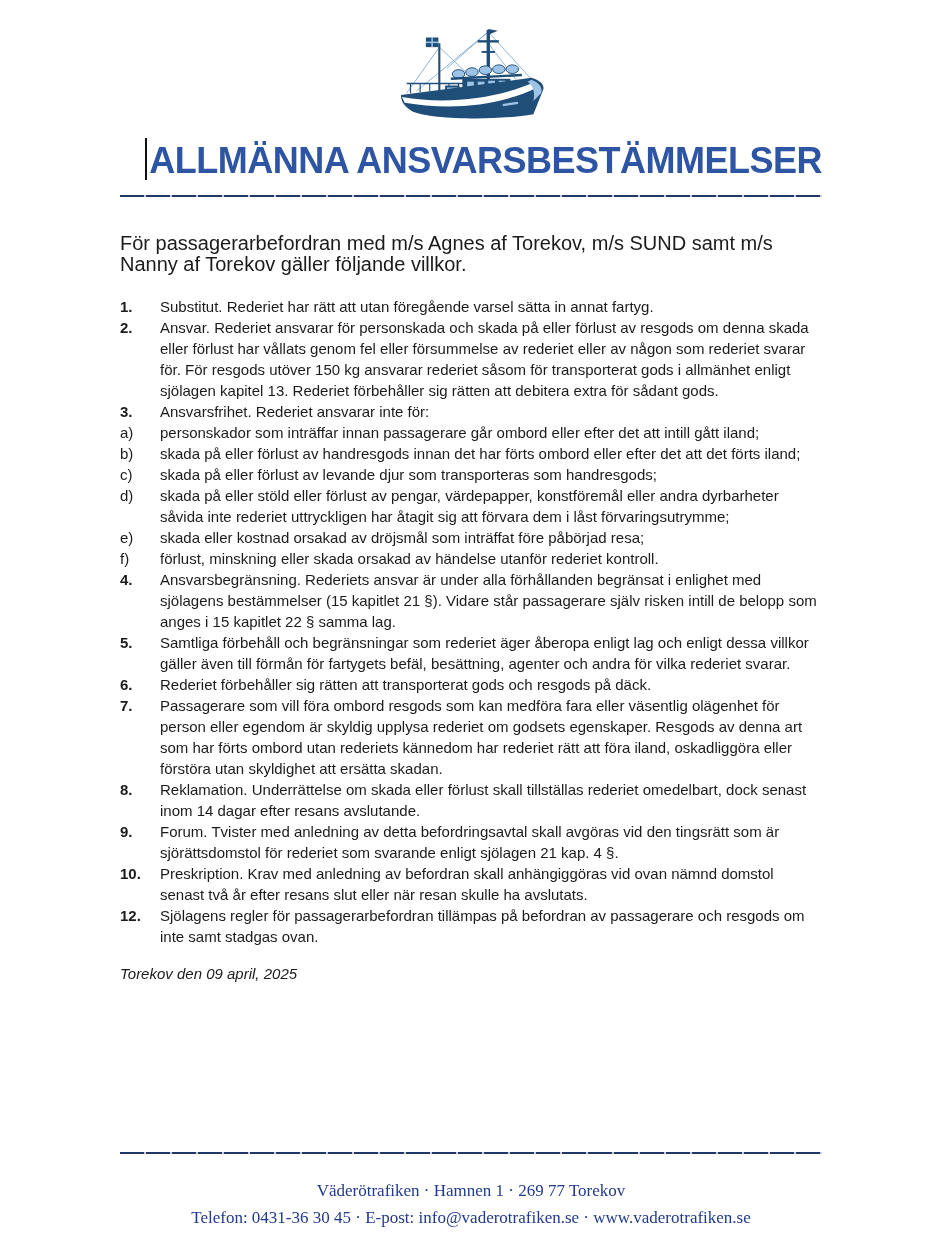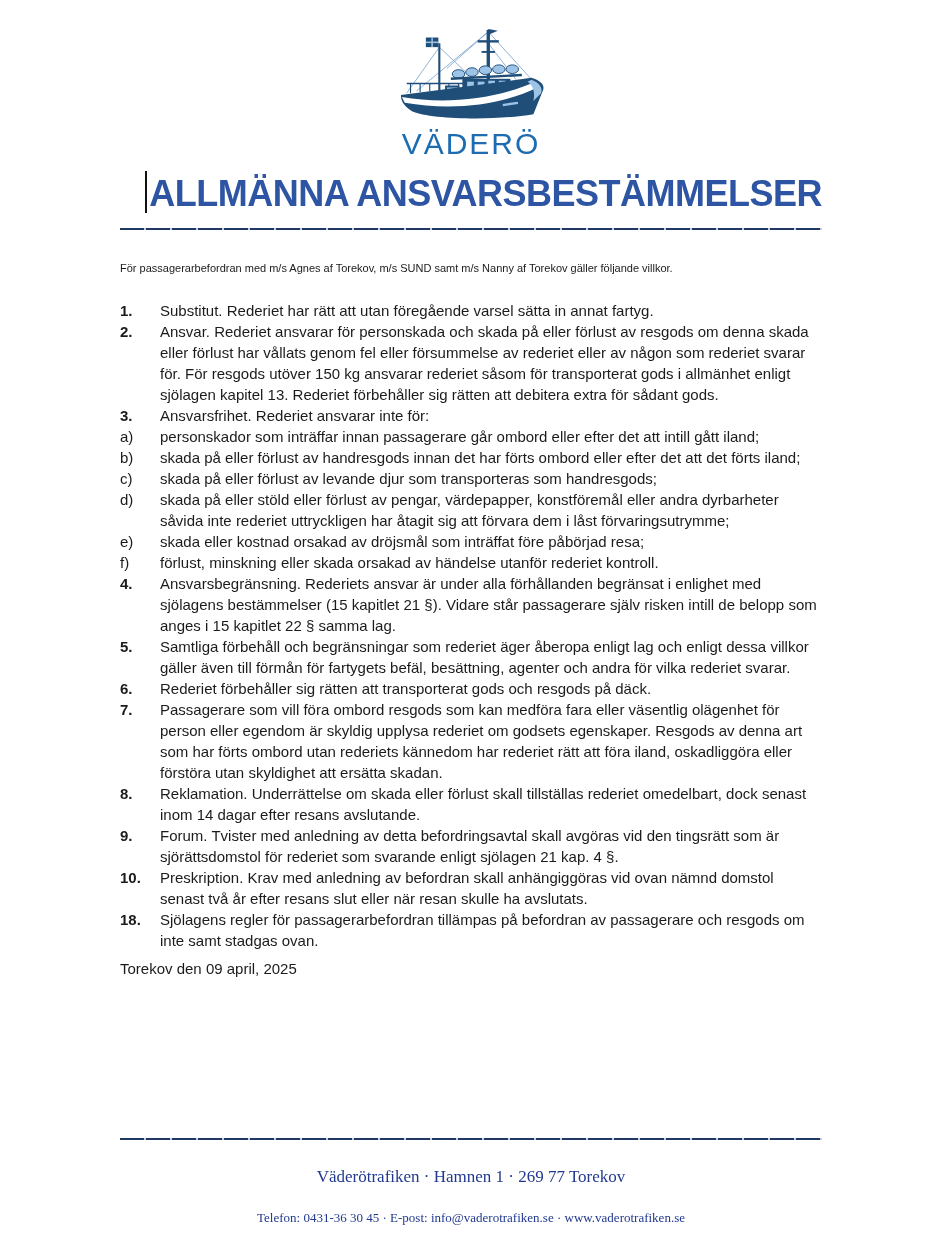--- a/index.html
+++ b/index.html
@@ -67,57 +67,58 @@
       to right,
       var(--rule-navy) 0px, var(--rule-navy) 24px,
       rgba(31,56,100,0.25) 24px, rgba(31,56,100,0.25) 26px
     );
     background-size: 100% 2px;
     background-repeat: no-repeat;
     background-position: left bottom;
   }
   
   .intro {
-    margin-top: 28px;
-    font-size: 11px;
+    margin-top: 36px;
+    font-size: 20px;
     line-height: 21px;
   }
   .terms {
     margin-top: 21px;
   }
   .term-row {
     display: grid;
     grid-template-columns: 40px 1fr;
     font-size: 15px;
     line-height: 21px;
   }
   .term-marker.bold { font-weight: 700; }
   .date-line {
-    margin-top: 7px;
+    margin-top: 16px;
     font-size: 15px;
     line-height: 21px;
+    font-style: italic;
   }
   
   .footer-block {
     margin-top: auto;
     padding-bottom: 32px;
   }
   .footer-text {
     font-family: "Liberation Serif", serif;
     color: var(--footer-navy);
     text-align: center;
   }
   .footer-line1 {
     margin-top: 26px;
     font-size: 17px;
     line-height: 21px;
   }
   .footer-line2 {
-    margin-top: 20px;
-    font-size: 13px;
+    margin-top: 6px;
+    font-size: 17px;
     line-height: 21px;
   }
   .footer-line2 span, .footer-line1 span { white-space: pre-wrap; }
 </style>
 </head>
 <body>
 
 <div class="content">
 
   <div class="logo-block">
@@ -170,21 +171,20 @@
         </g>
         <rect x="58" y="62" width="15" height="11" fill="var(--boat-dark)"></rect>
         <rect x="60" y="64" width="11" height="3" fill="var(--boat-light)"></rect>
 
         <path d="M 12,72 L 148,54 C 158,57 162,62 160,67 L 150,92 C 108,99 42,97 24,89 C 15,84 12,78 12,72 Z" fill="var(--boat-dark)"></path>
         <path d="M 13,74 C 60,82 112,76 152,58 L 154,64 C 114,84 62,88 16,80 Z" fill="#ffffff"></path>
         <path d="M 148,56 C 156,59 160,64 158,70 L 150,78 C 152,70 150,62 144,58 Z" fill="var(--boat-light)"></path>
         <rect x="118" y="80" width="16" height="2.4" fill="var(--boat-light)" transform="rotate(-8 126 81)"></rect>
       </svg>
     </span>
-    <div class="logo-wordmark">VÄDERÖ</div>
   </div>
 
   <div class="doc-title"><span class="text-caret"></span><span>ALLMÄNNA ANSVARSBESTÄMMELSER</span></div>
   <div class="underscore-rule"></div>
 
   <p class="intro">För passagerarbefordran med m/s Agnes af Torekov, m/s SUND samt m/s Nanny af Torekov gäller följande villkor.</p>
 
   <div class="terms">
       <div class="term-row">
       <span class="term-marker bold">1.</span>
@@ -244,21 +244,21 @@
     </div>
       <div class="term-row">
       <span class="term-marker bold">9.</span>
       <span class="term-text">Forum. Tvister med anledning av detta befordringsavtal skall avgöras vid den tingsrätt som är sjörättsdomstol för rederiet som svarande enligt sjölagen 21 kap. 4 §.</span>
     </div>
       <div class="term-row">
       <span class="term-marker bold">10.</span>
       <span class="term-text">Preskription. Krav med anledning av befordran skall anhängiggöras vid ovan nämnd domstol senast två år efter resans slut eller när resan skulle ha avslutats.</span>
     </div>
       <div class="term-row">
-      <span class="term-marker bold">18.</span>
+      <span class="term-marker bold">12.</span>
       <span class="term-text">Sjölagens regler för passagerarbefordran tillämpas på befordran av passagerare och resgods om inte samt stadgas ovan.</span>
     </div>
     </div>
 
   <p class="date-line">Torekov den 09 april, 2025</p>
 </div>
 
 <div class="footer-block">
   <div class="content">
     <div class="underscore-rule"></div>

